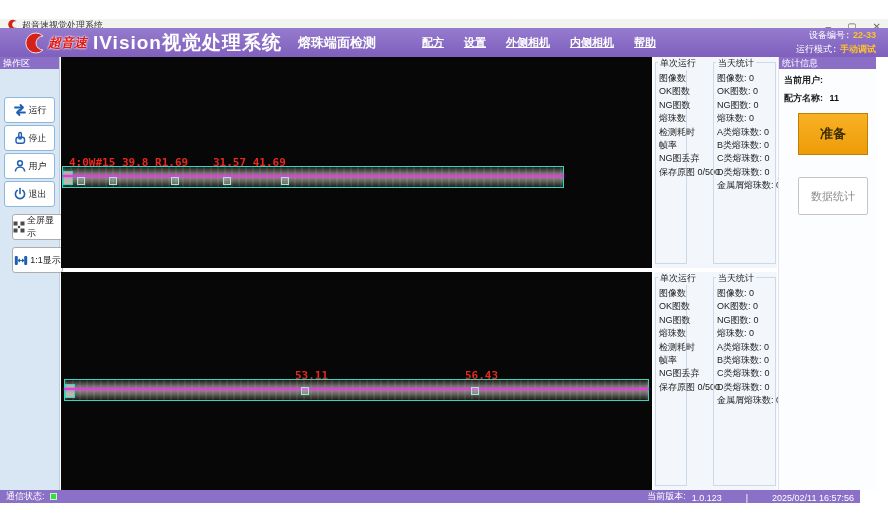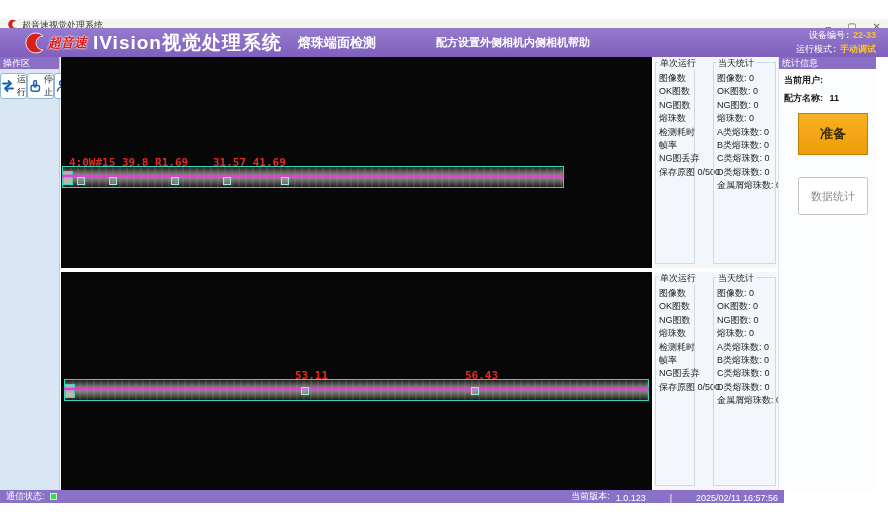--- a/index.html
+++ b/index.html
@@ -16,33 +16,33 @@
 
   
   .header { position:absolute; top:28px; left:0; width:888px; height:29px;
             background:linear-gradient(#957bce,#7f60bd); color:#fff;
             display:flex; align-items:center; }
   .brand { display:flex; align-items:center; padding:0 6px 0 22px; }
   .brand-name { font-style:italic; font-weight:bold; font-size:13px; color:#e01818;
                 text-shadow:0 0 2px #fff, 0 0 2px #fff; margin-left:2px; }
   .app-title { font-size:19px; font-weight:bold; letter-spacing:1px; }
   .app-subtitle { font-size:13px; font-weight:bold; margin-left:16px; }
-  .menu { display:flex; margin-left:60px; font-size:11px; font-weight:bold; }
+  .menu { display:flex; gap:20px; margin-left:46px; font-size:11px; font-weight:bold;text-decoration:underline; }
   .menu span { cursor:default; }
   .header-right { margin-left:auto; padding-right:12px; font-size:9px; line-height:13px;
                   text-align:right; }
   .header-right .lbl { color:#fff;font-family:Liberation Mono, monospace; }
   .header-right .val { color:#ffc32b; font-weight:bold; }
 
   
   .sidebar { position:absolute; top:57px; left:0; width:60px; height:433px;
              background:#d9e6f3; border-right:1px solid #b9cfe0; }
   .panel-cap { height:12px; background:#8b6fc7; color:#fff; font-size:9px;
                line-height:12px; padding-left:3px; }
-  .ops { display:flex; padding-top:4px; }
+  .ops { display:flex; flex-direction:column; align-items:center; padding-top:28px; }
   .op-btn { width:51px; height:26px; margin-bottom:2px; background:#fff;
             border:1px solid #8fb7dc; border-radius:3px; display:flex;
             align-items:center; justify-content:center; gap:2px;
             font-size:9px; color:#222; cursor:default; }
   .op-btn svg { flex:0 0 auto; }
   .op-btn.gray { border-color:#adadad;margin-left:16px; }
   .op-btn.spaced { margin-top:5px; }
 
   
   .viewport { position:absolute; left:61px; width:591px; background:#070707; overflow:hidden; }
@@ -60,21 +60,21 @@
   .rod-end { position:absolute; left:0; top:4px; width:10px; height:14px;
              background:#b9b9b0; border:1px solid #36d8bf; }
   .annot { position:absolute; color:#e8281e; font-weight:bold; font-size:11px;
            font-family:"DejaVu Sans Mono", monospace; white-space:pre; }
 
   
   .stats { position:absolute; left:654px; width:123px; background:#f3f7fb; }
   .st-top { top:57px; height:211px; }
   .st-bot { top:272px; height:218px; }
   .gb { position:absolute; top:5px; bottom:4px; border:1px solid #ccd9e6; }
-  .gb-l { left:1px; width:40px; }
+  .gb-l { left:1px; width:32px; }
   .gb-r { left:59px; width:63px; }
   .gb-title { position:absolute; top:-6px; left:2px; background:#f3f7fb;
               font-size:9px; color:#222; padding:0 2px; white-space:nowrap; }
   .gb-rows { padding:9px 0 0 3px; }
   .gb-rows span { display:block; font-size:9px; color:#222; line-height:13.4px;
                   white-space:nowrap; }
 
   
   .info { position:absolute; left:778px; top:57px; width:98px; height:433px;
           background:#fcfdfe; border-left:1px solid #e0e4ea; }
@@ -86,21 +86,21 @@
                  font-size:13px; font-weight:bold; color:#3c2c00; cursor:default;
                  display:flex; align-items:center; justify-content:center;
                  font-family:"Liberation Sans", sans-serif; }
   .btn-datastats { position:absolute; left:19px; top:120px; width:70px; height:38px;
                    background:#fff; border:1px solid #c6c6c6; border-radius:2px;
                    font-size:11px; color:#8a8a8a; cursor:default;
                    display:flex; align-items:center; justify-content:center;
                    font-family:"Liberation Sans", sans-serif; }
 
   
-  .statusbar { position:absolute; top:490px; left:0; width:784px; height:13px;
+  .statusbar { position:absolute; top:490px; left:0; width:860px; height:13px;
                background:#8b70c8; color:#fff; font-size:9px;
                display:flex; align-items:center; padding:0 6px; }
   .led { width:7px; height:7px; background:#35df3f; border:1px solid #cdf2cf;
          margin-left:5px; }
   .sb-right { margin-left:auto; display:flex; align-items:flex-end; gap:6px; }
   .sb-right .sep { margin:0 18px; }
 </style>
 </head>
 <body>
 

